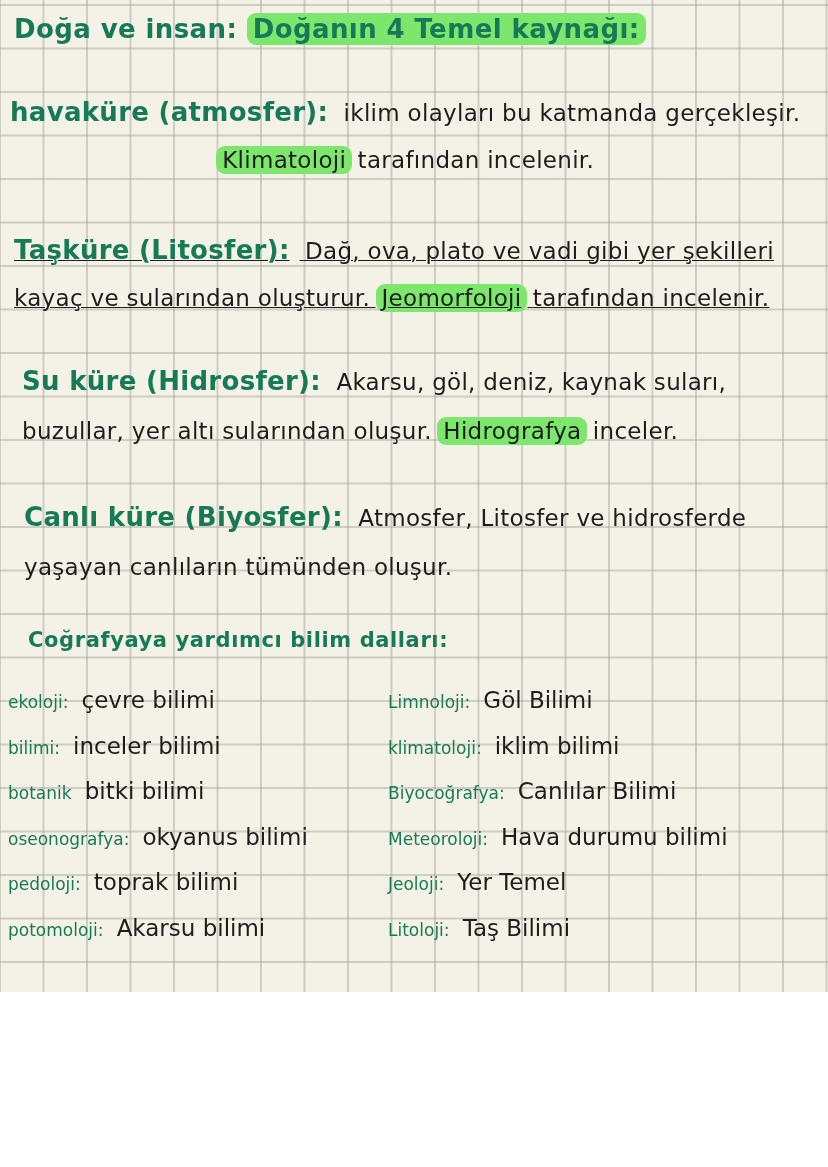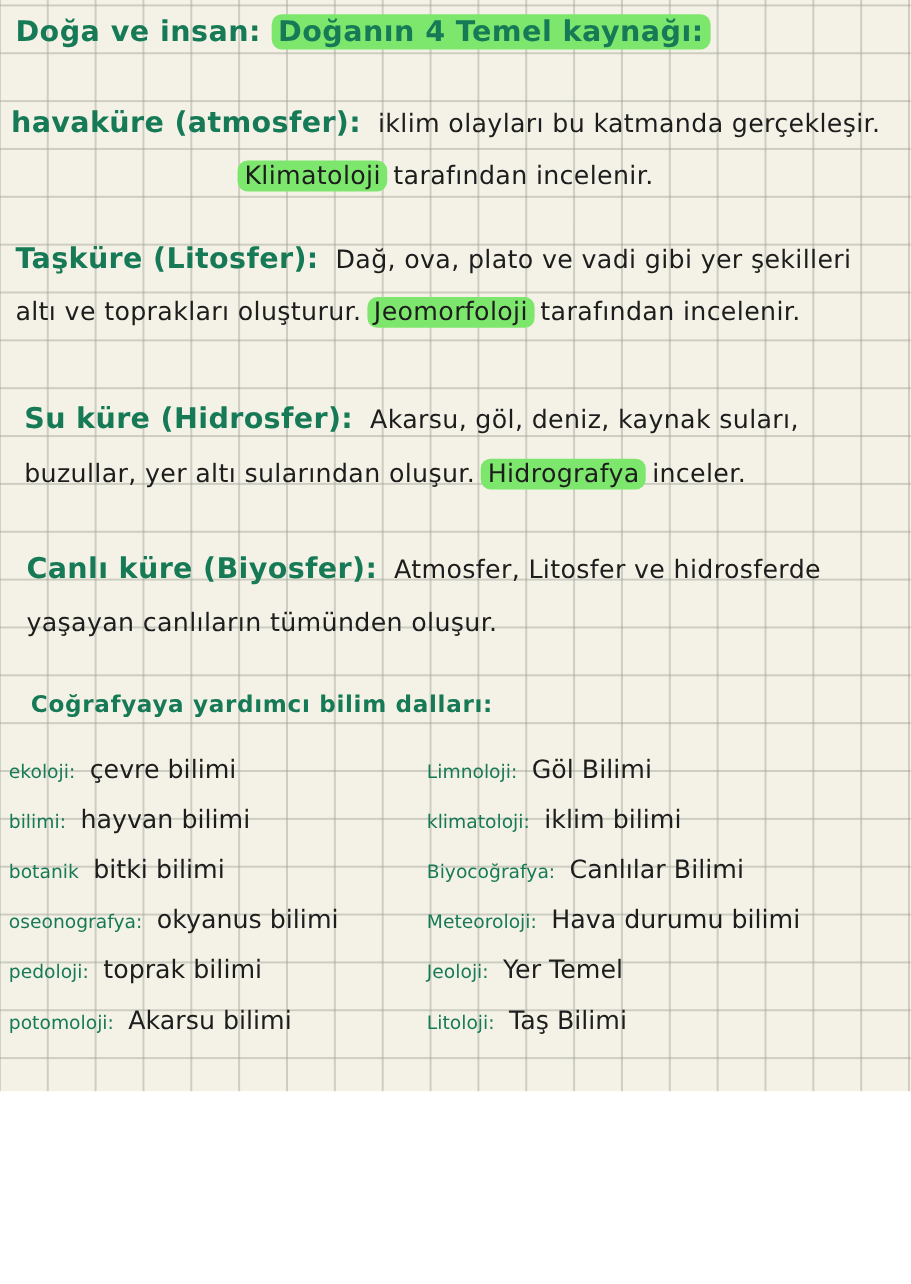--- a/index.html
+++ b/index.html
@@ -31,21 +31,21 @@
   .title-line{
     top:14px;left:14px;
     font-size:26px;font-weight:bold;letter-spacing:.4px;
     white-space:nowrap;
   }
   .section{white-space:nowrap;letter-spacing:.3px;}
   .section .line{height:48px;line-height:48px;}
   .lead{font-size:26px;font-weight:bold;margin-right:10px;}
   .bodytxt{font-size:23px;}
   .sec-atmosfer{top:88px;left:10px;text-align:center;}
-  .sec-litosfer{top:212px;left:14px;}
+  .sec-litosfer{top:226px;left:14px;text-decoration:underline;}
   .sec-hidrosfer{top:356px;left:22px;}
   .sec-biyosfer{top:492px;left:24px;}
   .sec-hidrosfer .line, .sec-biyosfer .line{height:50px;line-height:50px;}
   .heading2{
     top:628px;left:28px;
     font-size:21px;font-weight:bold;letter-spacing:.6px;
     white-space:nowrap;
   }
   .sciences{top:678px;left:8px;width:812px;}
   .sci-col{position:absolute;top:0;}
@@ -75,21 +75,21 @@
       <span class="bodytxt ink">tarafından incelenir.</span>
     </div>
   </div>
 
   <div class="abs section sec-litosfer">
     <div class="line">
       <span class="lead green">Taşküre (Litosfer):</span>
       <span class="bodytxt ink">Dağ, ova, plato ve vadi gibi yer şekilleri</span>
     </div>
     <div class="line">
-      <span class="bodytxt ink">altı ve toprakları oluşturur.</span>
+      <span class="bodytxt ink">kayaç ve sularından oluşturur.</span>
       <span class="bodytxt ink hl">Jeomorfoloji</span>
       <span class="bodytxt ink">tarafından incelenir.</span>
     </div>
   </div>
 
   <div class="abs section sec-hidrosfer">
     <div class="line">
       <span class="lead green">Su küre (Hidrosfer):</span>
       <span class="bodytxt ink">Akarsu, göl, deniz, kaynak suları,</span>
     </div>
@@ -114,21 +114,21 @@
 
   <div class="abs sciences">
 
     <div class="sci-col left">
       <div class="sci-row">
         <span class="term green">ekoloji:</span>
         <span class="def ink">çevre bilimi</span>
       </div>
       <div class="sci-row">
         <span class="term green">bilimi:</span>
-        <span class="def ink">hayvan bilimi</span>
+        <span class="def ink">inceler bilimi</span>
       </div>
       <div class="sci-row">
         <span class="term green">botanik</span>
         <span class="def ink">bitki bilimi</span>
       </div>
       <div class="sci-row">
         <span class="term green">oseonografya:</span>
         <span class="def ink">okyanus bilimi</span>
       </div>
       <div class="sci-row">

